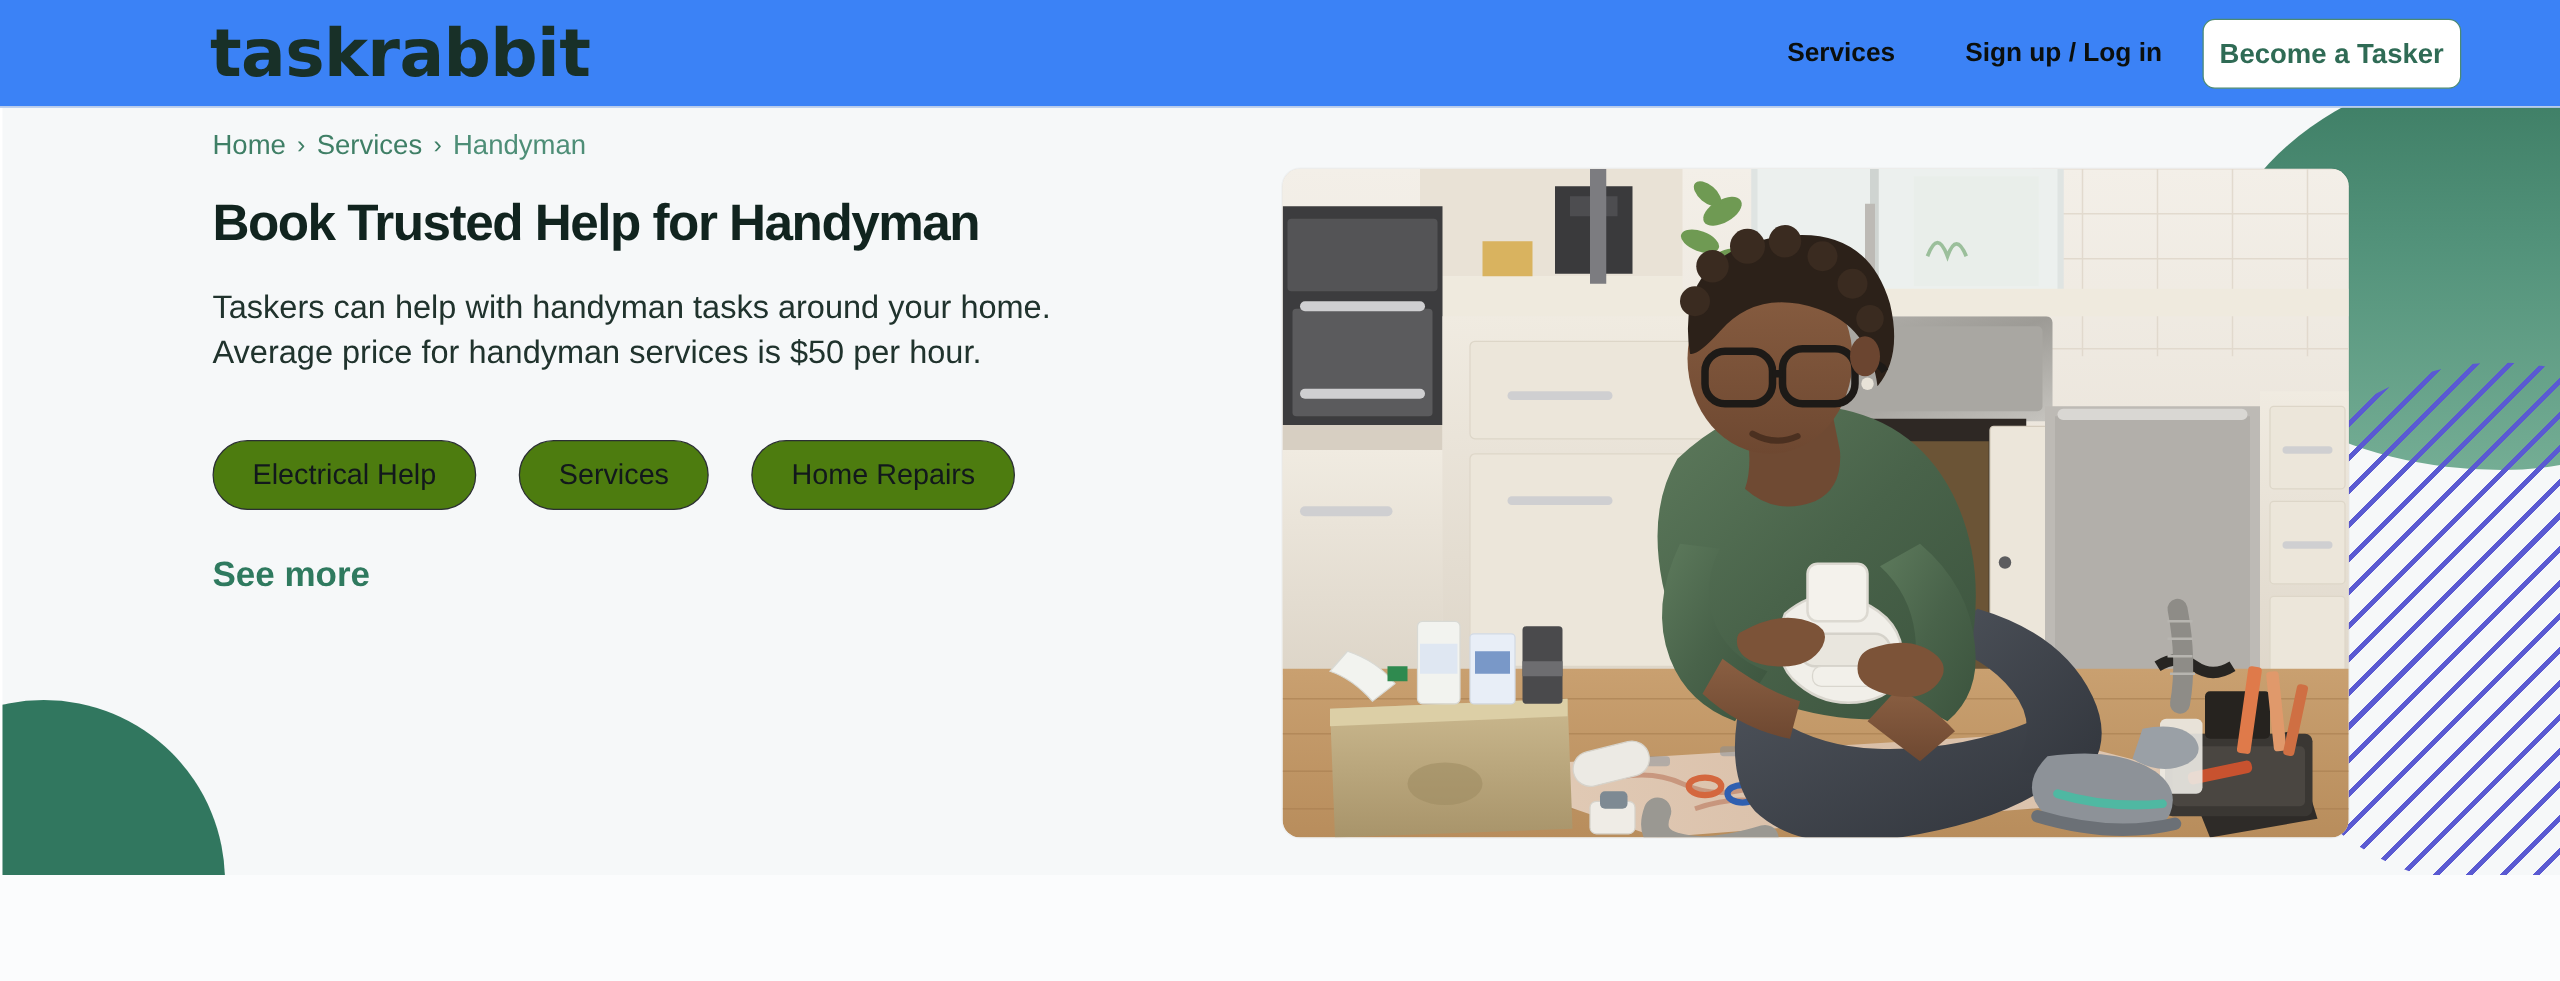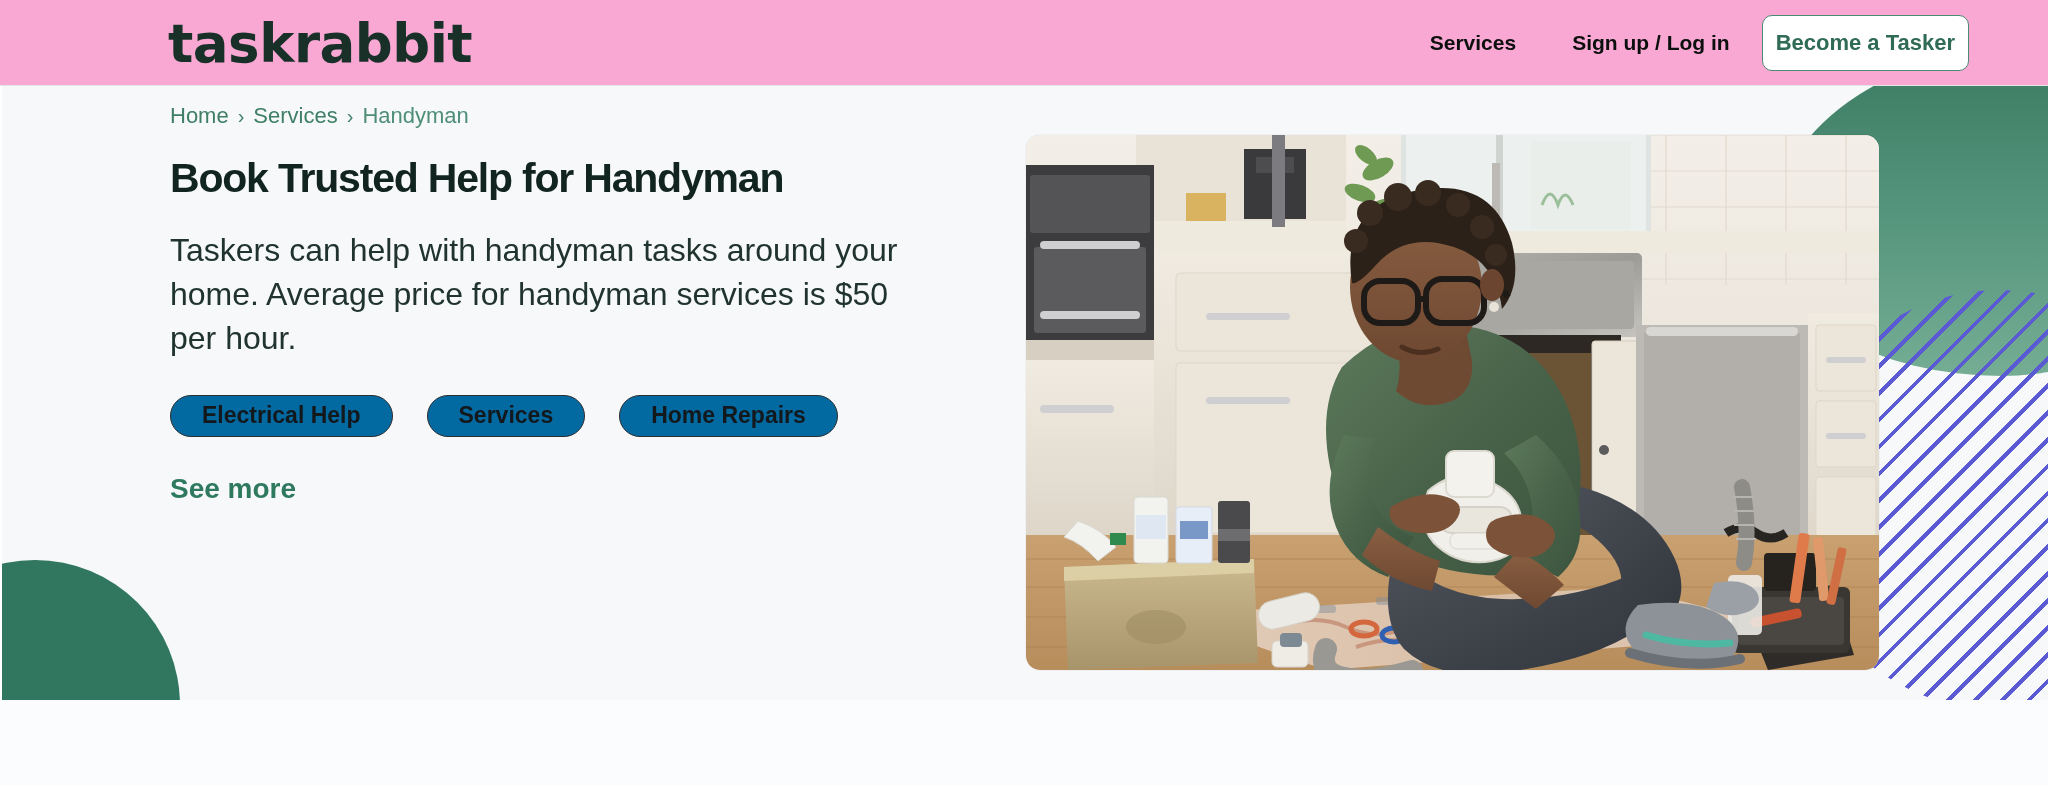--- a/index.html
+++ b/index.html
@@ -20,21 +20,21 @@
     overflow: hidden;
     background: #ffffff;
   }
 
   
   .header {
     position: absolute;
     top: 0; left: 0;
     width: 2048px;
     height: 86px;
-    background: #f9a8d4;
+    background: #3b82f6;
     border-bottom: 1px solid #e3e5e8;
     z-index: 40;
   }
 
   .logo {
     position: absolute;
     left: 168px;
     top: 50%;
     transform: translateY(-50%);
     font-size: 53px;
@@ -181,47 +181,47 @@
     font-size: 41px;
     line-height: 1.15;
     font-weight: 700;
     letter-spacing: -1.2px;
     color: #11241f;
     max-width: 700px;
     margin-bottom: 26px;
   }
 
   .hero-sub {
-    font-size: 32px;
+    font-size: 26px;
     line-height: 1.38;
     color: #20332d;
     max-width: 740px;
-    margin-bottom: 34px;
+    margin-bottom: 52px;
     font-weight: 400;
   }
 
   .chips {
     display: flex;
     align-items: center;
     gap: 34px;
     margin-bottom: 36px;
   }
 
   .chip {
     display: inline-flex;
     align-items: center;
     justify-content: center;
-    height: 42px;
+    height: 56px;
     padding: 0 31px;
     border: 1.5px solid #2b2f33;
     border-radius: 40px;
-    background: #0369a1;
+    background: #4d7c0f;
     color: #12181c;
     font-size: 23px;
-    font-weight: 700;
+    font-weight: 400;
     white-space: nowrap;
     cursor: pointer;
     font-family: "Liberation Sans", sans-serif;
   }
 
   .see-more {
     display: inline-block;
     font-size: 28px;
     font-weight: 700;
     color: #2f7a5f;

